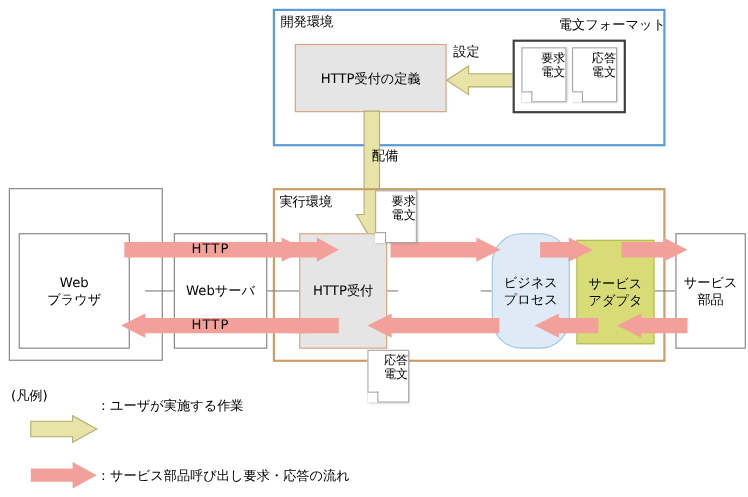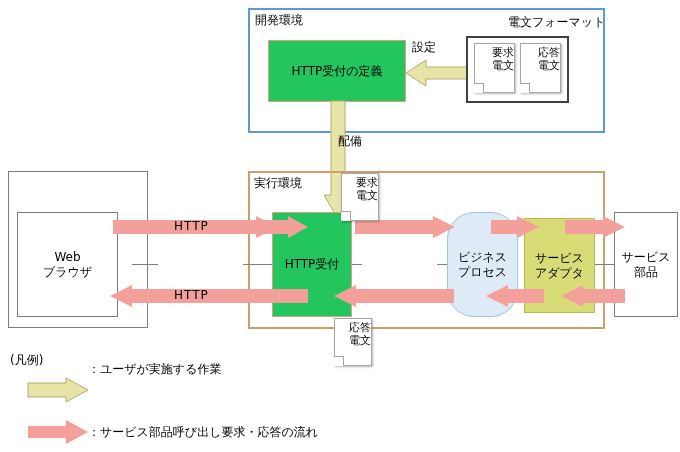--- a/index.html
+++ b/index.html
@@ -13,21 +13,21 @@
   #stage{position:relative;width:680px;height:452px;}
   .abs{position:absolute;box-sizing:border-box;}
   .lbl{position:absolute;box-sizing:border-box;display:flex;align-items:center;justify-content:center;
        text-align:center;line-height:1.18;white-space:pre-line;}
   .boxtxt{font-size:12px;}
 
   
   .dev-env{border:2px solid #5B9BD5;background:transparent;}
   .run-env{border:2px solid #C9A06A;background:transparent;}
   .plain-box{border:1px solid #7F7F7F;background:#ffffff;}
-  .peach-box{border:1px solid #D9A27A;background:#22c55e;}
+  .peach-box{border:1px solid #D9A27A;background:#e5e5e5;}
   .blue-box{border:1px solid #9DC3E6;background:#DEEBF7;}
   .olive-box{border:1px solid #B5B94F;background:#D8DC77;}
   .dark-box{border:2px solid #404040;background:#ffffff;}
 
   .ttl{position:absolute;font-size:12px;background:transparent;}
 
   
   .doc{position:absolute;box-sizing:border-box;background:#ffffff;border:1px solid #A6A6A6;
        box-shadow:1px 1px 2px rgba(0,0,0,.28);}
   .doc .dtxt{position:absolute;left:0;right:0;top:3px;text-align:right;font-size:11px;line-height:1.15;white-space:pre-line;}
@@ -78,20 +78,21 @@
   <div class="ttl" style="left:338px;top:133px;">配備</div>
 
   <div class="abs run-env" style="left:248px;top:171px;width:357px;height:158px;"></div>
   <div class="ttl" style="left:254px;top:175px;">実行環境</div>
 
   <div class="abs plain-box" style="left:8px;top:171px;width:140px;height:157px;"></div>
 
   <div class="abs plain-box lbl boxtxt" style="left:17px;top:212px;width:101px;height:105px;">Web
 ブラウザ</div>
 
+  <div class="abs plain-box lbl boxtxt" style="left:158px;top:212px;width:85px;height:105px;">Webサーバ</div>
 
   <div class="conn" style="left:132px;top:264px;width:26px;height:1px;"></div>
   <div class="conn" style="left:243px;top:264px;width:29px;height:1px;"></div>
   <div class="conn" style="left:352px;top:264px;width:10px;height:1px;"></div>
   <div class="conn" style="left:437px;top:264px;width:10px;height:1px;"></div>
   <div class="conn" style="left:497px;top:264px;width:20px;height:1px;"></div>
   <div class="conn" style="left:572px;top:264px;width:42px;height:1px;"></div>
 
   <div class="abs peach-box lbl boxtxt" style="left:272px;top:212px;width:80px;height:105px;">HTTP受付</div>
 

